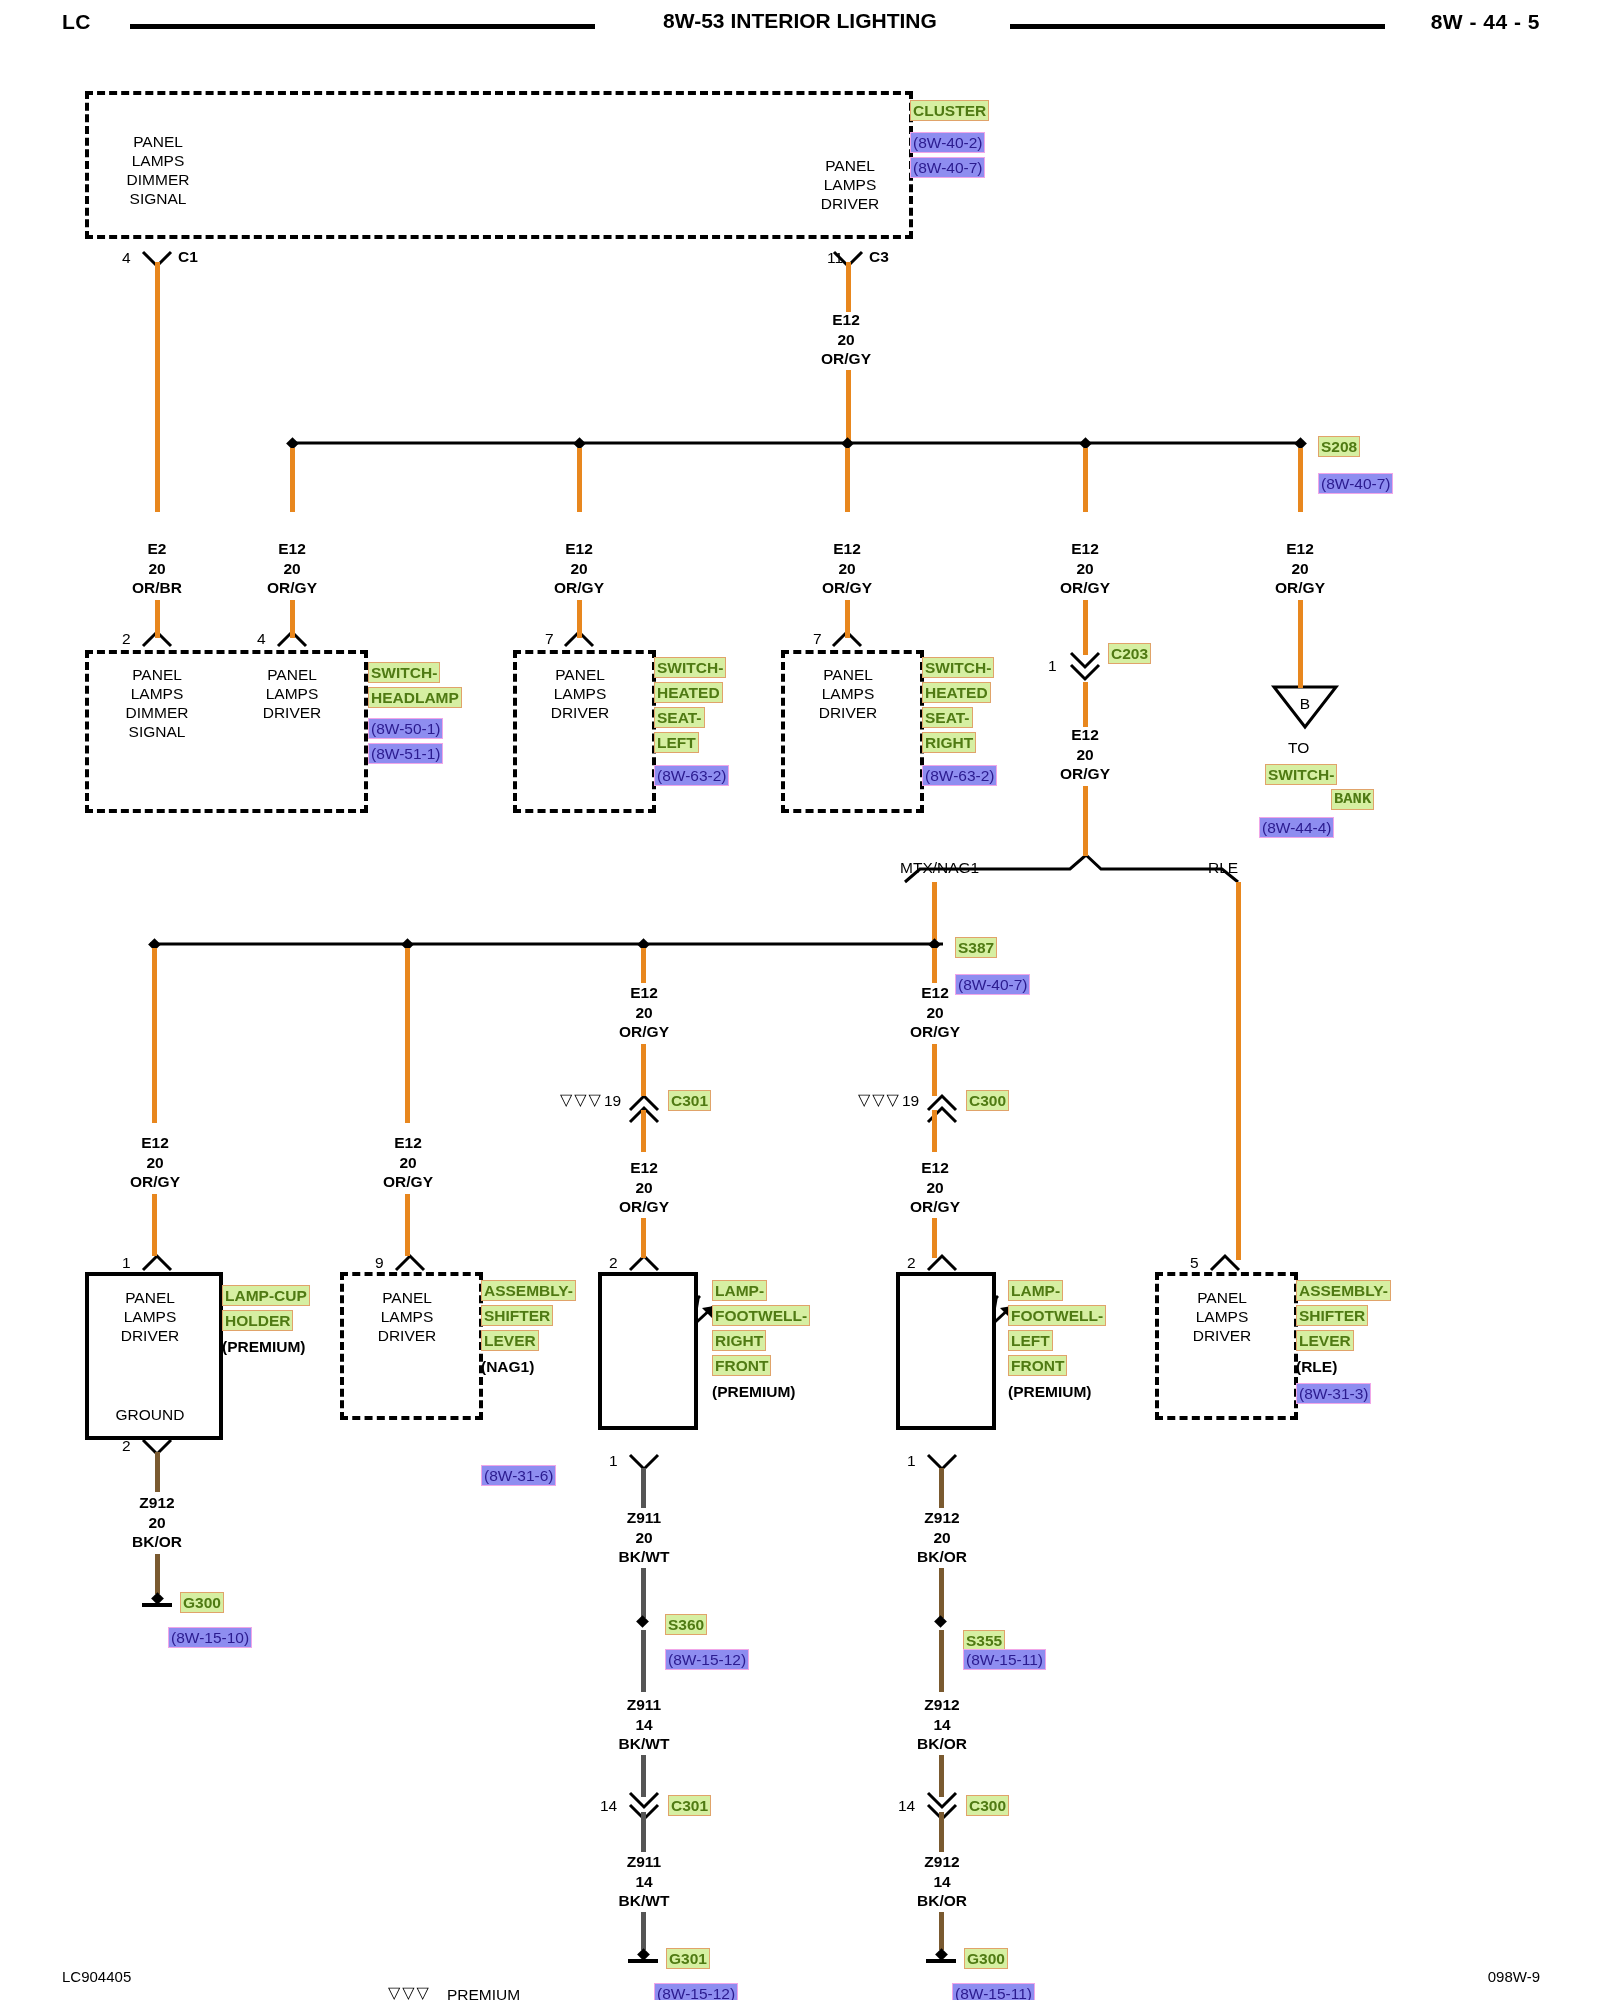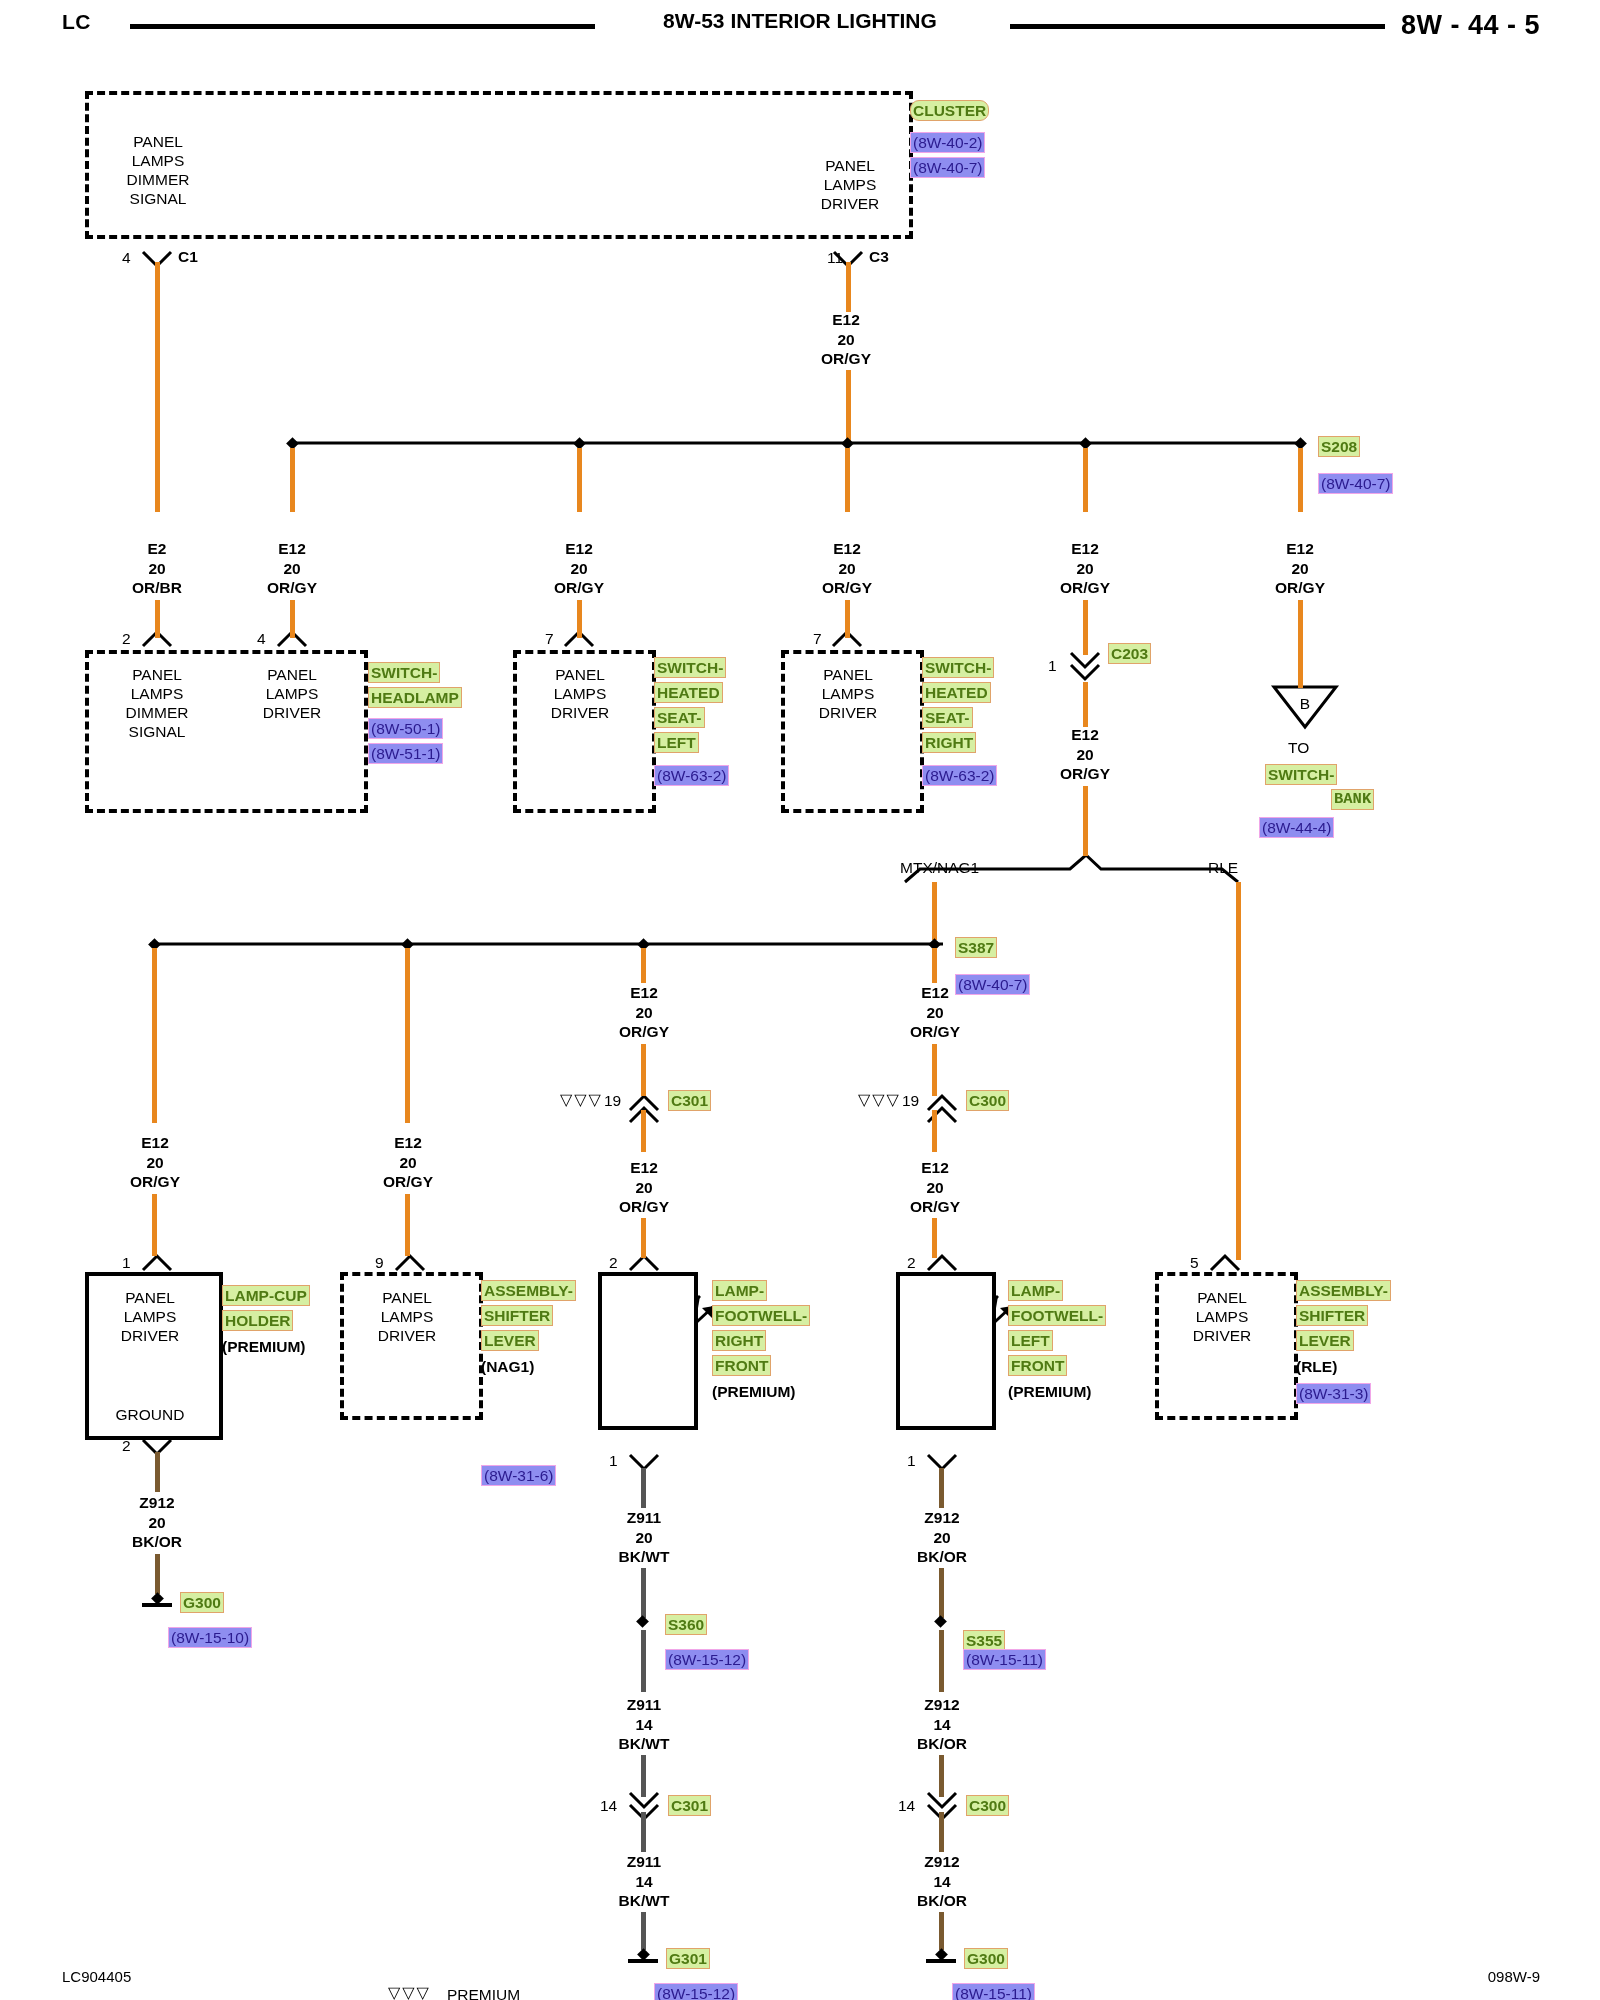--- a/index.html
+++ b/index.html
@@ -9,21 +9,21 @@
     color:#000;
     -webkit-font-smoothing:antialiased;
   }
 
   
   #header{position:absolute;left:0;top:0;width:1600px;height:46px;}
   #hdr-left{position:absolute;left:62px;top:10px;font-size:21px;font-weight:bold;letter-spacing:.5px;}
   #hdr-rule-l{position:absolute;left:130px;top:24px;width:465px;height:5px;background:#000;}
   #hdr-title{position:absolute;left:600px;top:9px;width:400px;text-align:center;font-size:21px;font-weight:bold;}
   #hdr-rule-r{position:absolute;left:1010px;top:24px;width:375px;height:5px;background:#000;}
-  #hdr-right{position:absolute;right:60px;top:10px;font-size:27px;font-weight:bold;letter-spacing:.5px;}
+  #hdr-right{position:absolute;right:60px;top:10px;font-size:21px;font-weight:bold;letter-spacing:.5px;}
 
   
   #foot-left{position:absolute;left:62px;top:1968px;font-size:15px;}
   #foot-right{position:absolute;right:60px;top:1968px;font-size:15px;}
 
   
   .wire{position:absolute;width:5px;background:#E8871E;}
   .wire.bkwt{background:#555;}
   .wire.bkor{background:#7a5a30;}
   .dot{position:absolute;width:9px;height:9px;background:#000;
@@ -154,21 +154,21 @@
   <div>DIMMER</div>
   <div>SIGNAL</div>
 </div>
 
 <div class="boxtext" style="left:790px;top:156px;">
   <div>PANEL</div>
   <div>LAMPS</div>
   <div>DRIVER</div>
 </div>
 
-<div class="chip-g" style="left:910px;top:100px;border-radius:9px;">CLUSTER</div>
+<div class="chip-g" style="left:910px;top:100px;">CLUSTER</div>
 <div class="chip-p" style="left:910px;top:132px;">(8W-40-2)</div>
 <div class="chip-p" style="left:910px;top:157px;">(8W-40-7)</div>
 
 <div class="pinnum" style="left:122px;top:249px;">4</div>
 <div class="connname" style="left:178px;top:248px;">C1</div>
 <div class="pinnum" style="left:808px;top:249px;margin-left:19px;">11</div>
 <div class="connname" style="left:869px;top:248px;">C3</div>
 
 <div class="wire" style="left:155px;top:262px;height:250px;"></div>
 <div class="wire" style="left:846px;top:262px;height:50px;"></div>

